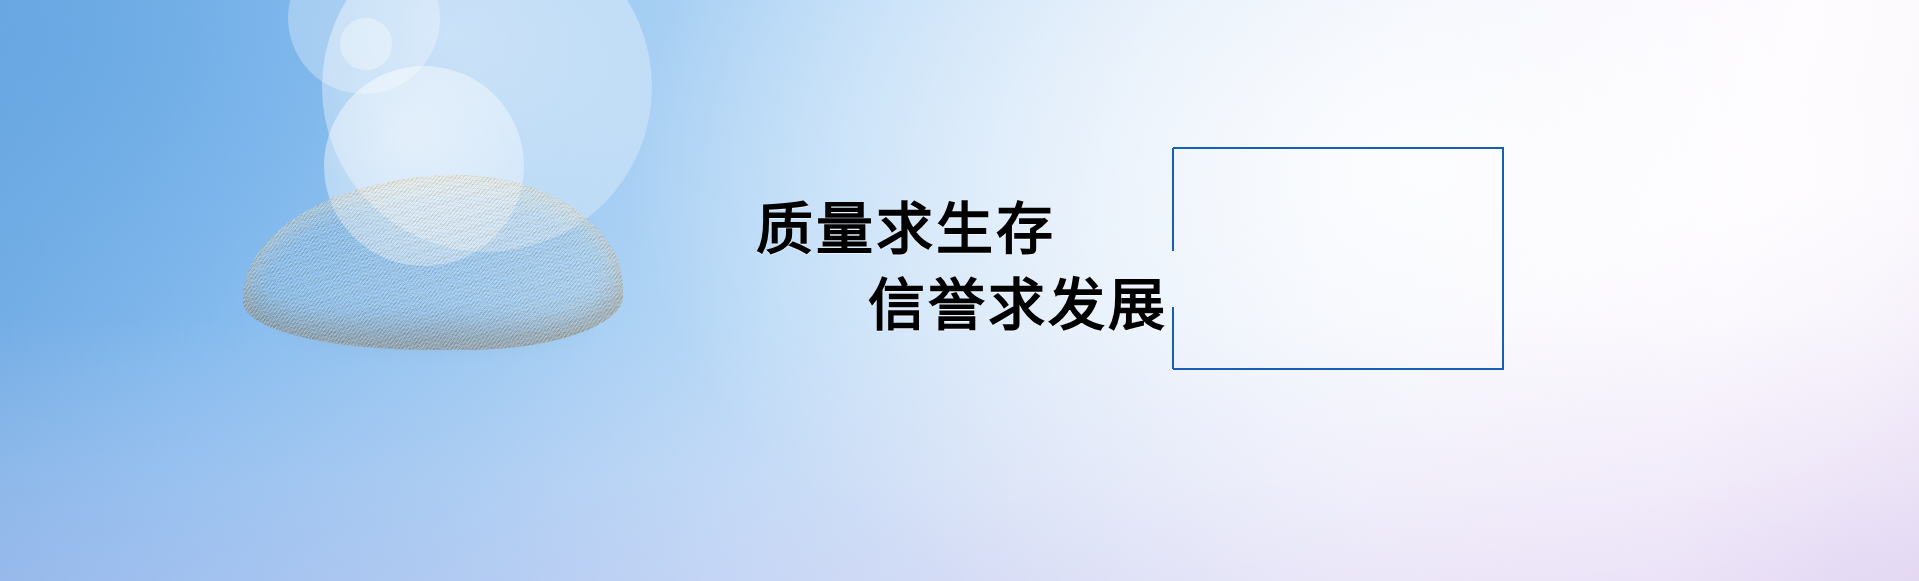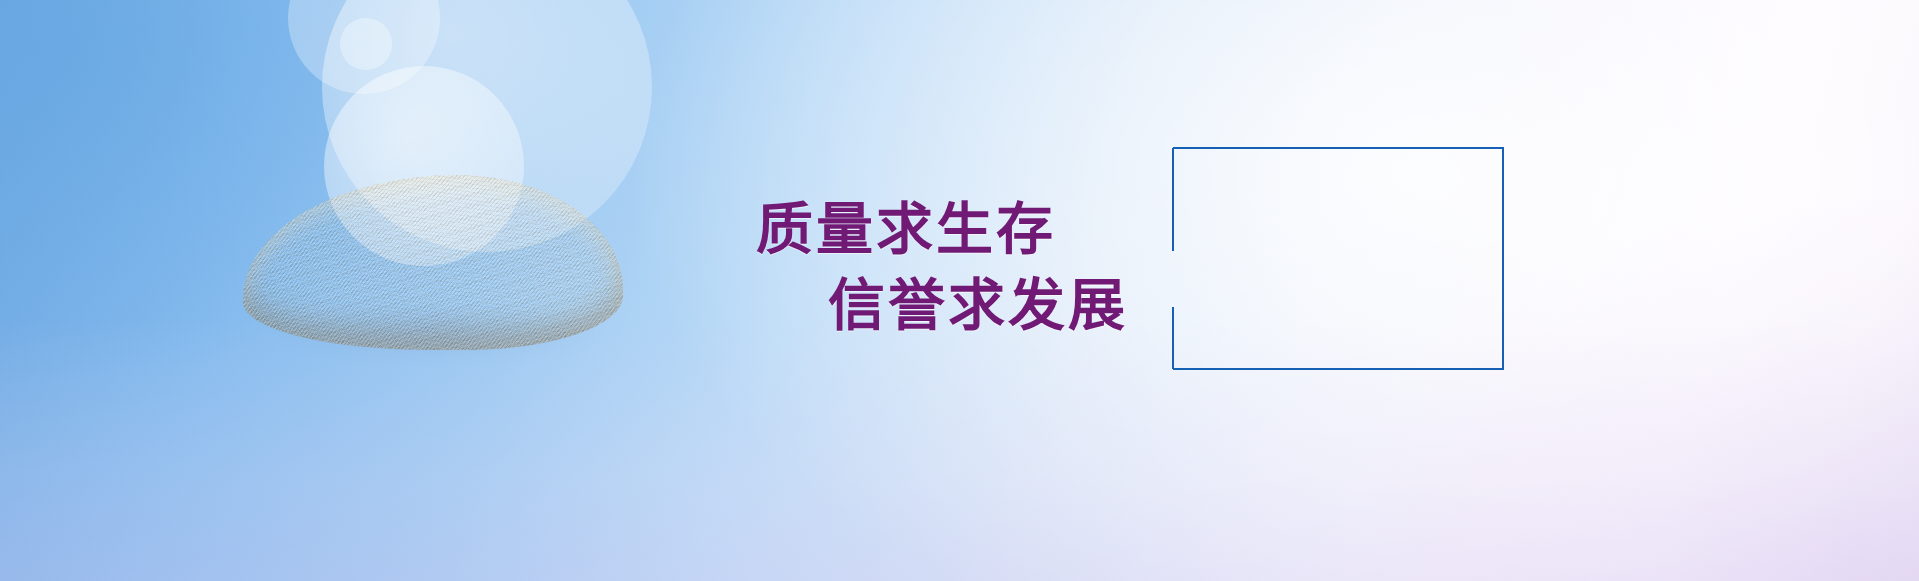--- a/index.html
+++ b/index.html
@@ -152,31 +152,31 @@
     pointer-events: none;
   }
   .frame svg { display: block; }
 
   
   .headline {
     position: absolute;
     left: 756px;
     top: 192px;
     width: 520px;
-    color: #701a75;
+    color: #000000;
     font-family: "DejaVu Sans", "Liberation Sans", sans-serif;
     font-weight: 700;
     font-size: 57px;
     line-height: 1.33;
     letter-spacing: 3px;
     white-space: nowrap;
     text-shadow: 0 1px 0 rgba(255,255,255,0.55);
   }
   .headline-line-1 { text-align: left; }
-  .headline-line-2 { text-align: left; margin-left: 72px; }
+  .headline-line-2 { text-align: left; margin-left: 112px; }
 </style>
 </head>
 <body>
 
 <div class="banner">
 
   <div class="bg-base"></div>
   <div class="bg-sheen"></div>
   <div class="bg-bottom-tint"></div>
 

